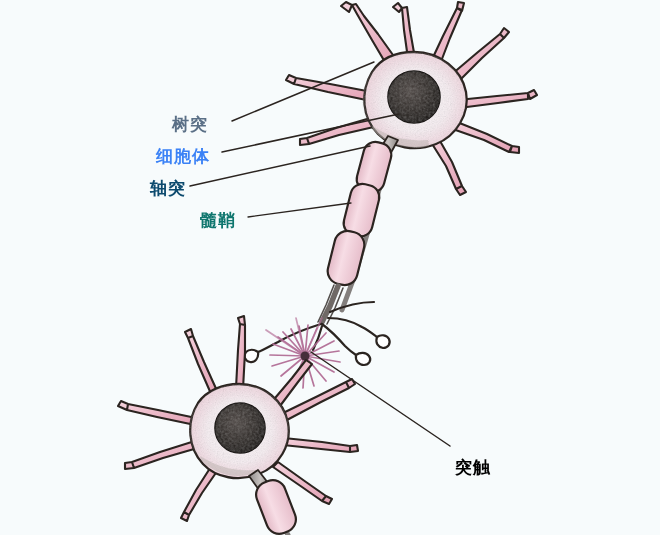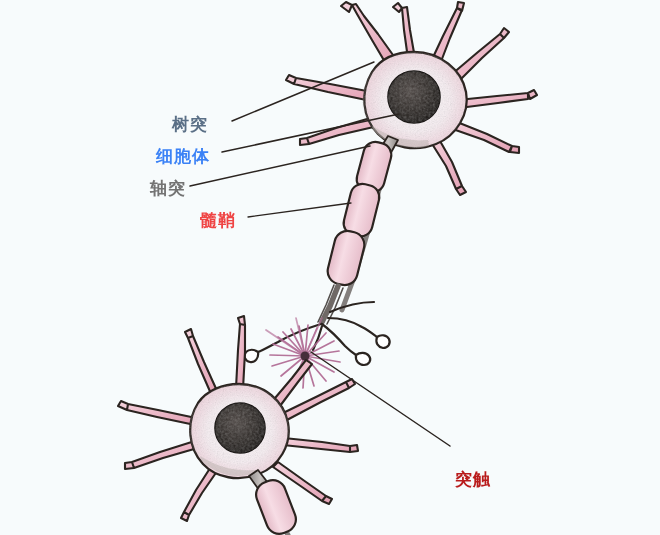--- a/index.html
+++ b/index.html
@@ -287,19 +287,19 @@
       <path d="M248,217 L351,203" stroke-width="1.3"></path>
       <path d="M450,446 L311,352"></path>
     </g>
 
   </svg>
 
   <div class="lbl label-text" style="left:172px; top:113px; color:#5a6f86;">树突</div>
 
   <div class="lbl label-text" style="left:156px; top:145px; color:#3b82f6;">细胞体</div>
 
-  <div class="lbl label-text" style="left:150px; top:177px; color:#737373;">轴突</div>
-
-  <div class="lbl label-text" style="left:200px; top:209px; color:#ef4444;">髓鞘</div>
-
-  <div class="lbl label-text" style="left:455px; top:468px; color:#b91c1c;text-align:right;">突触</div>
+  <div class="lbl label-text" style="left:150px; top:177px; color:#0c4a6e;">轴突</div>
+
+  <div class="lbl label-text" style="left:200px; top:209px; color:#0f766e;">髓鞘</div>
+
+  <div class="lbl label-text" style="left:455px; top:456px; color:#000000;text-align:right;">突触</div>
 
 </div>
 
 </body></html>

